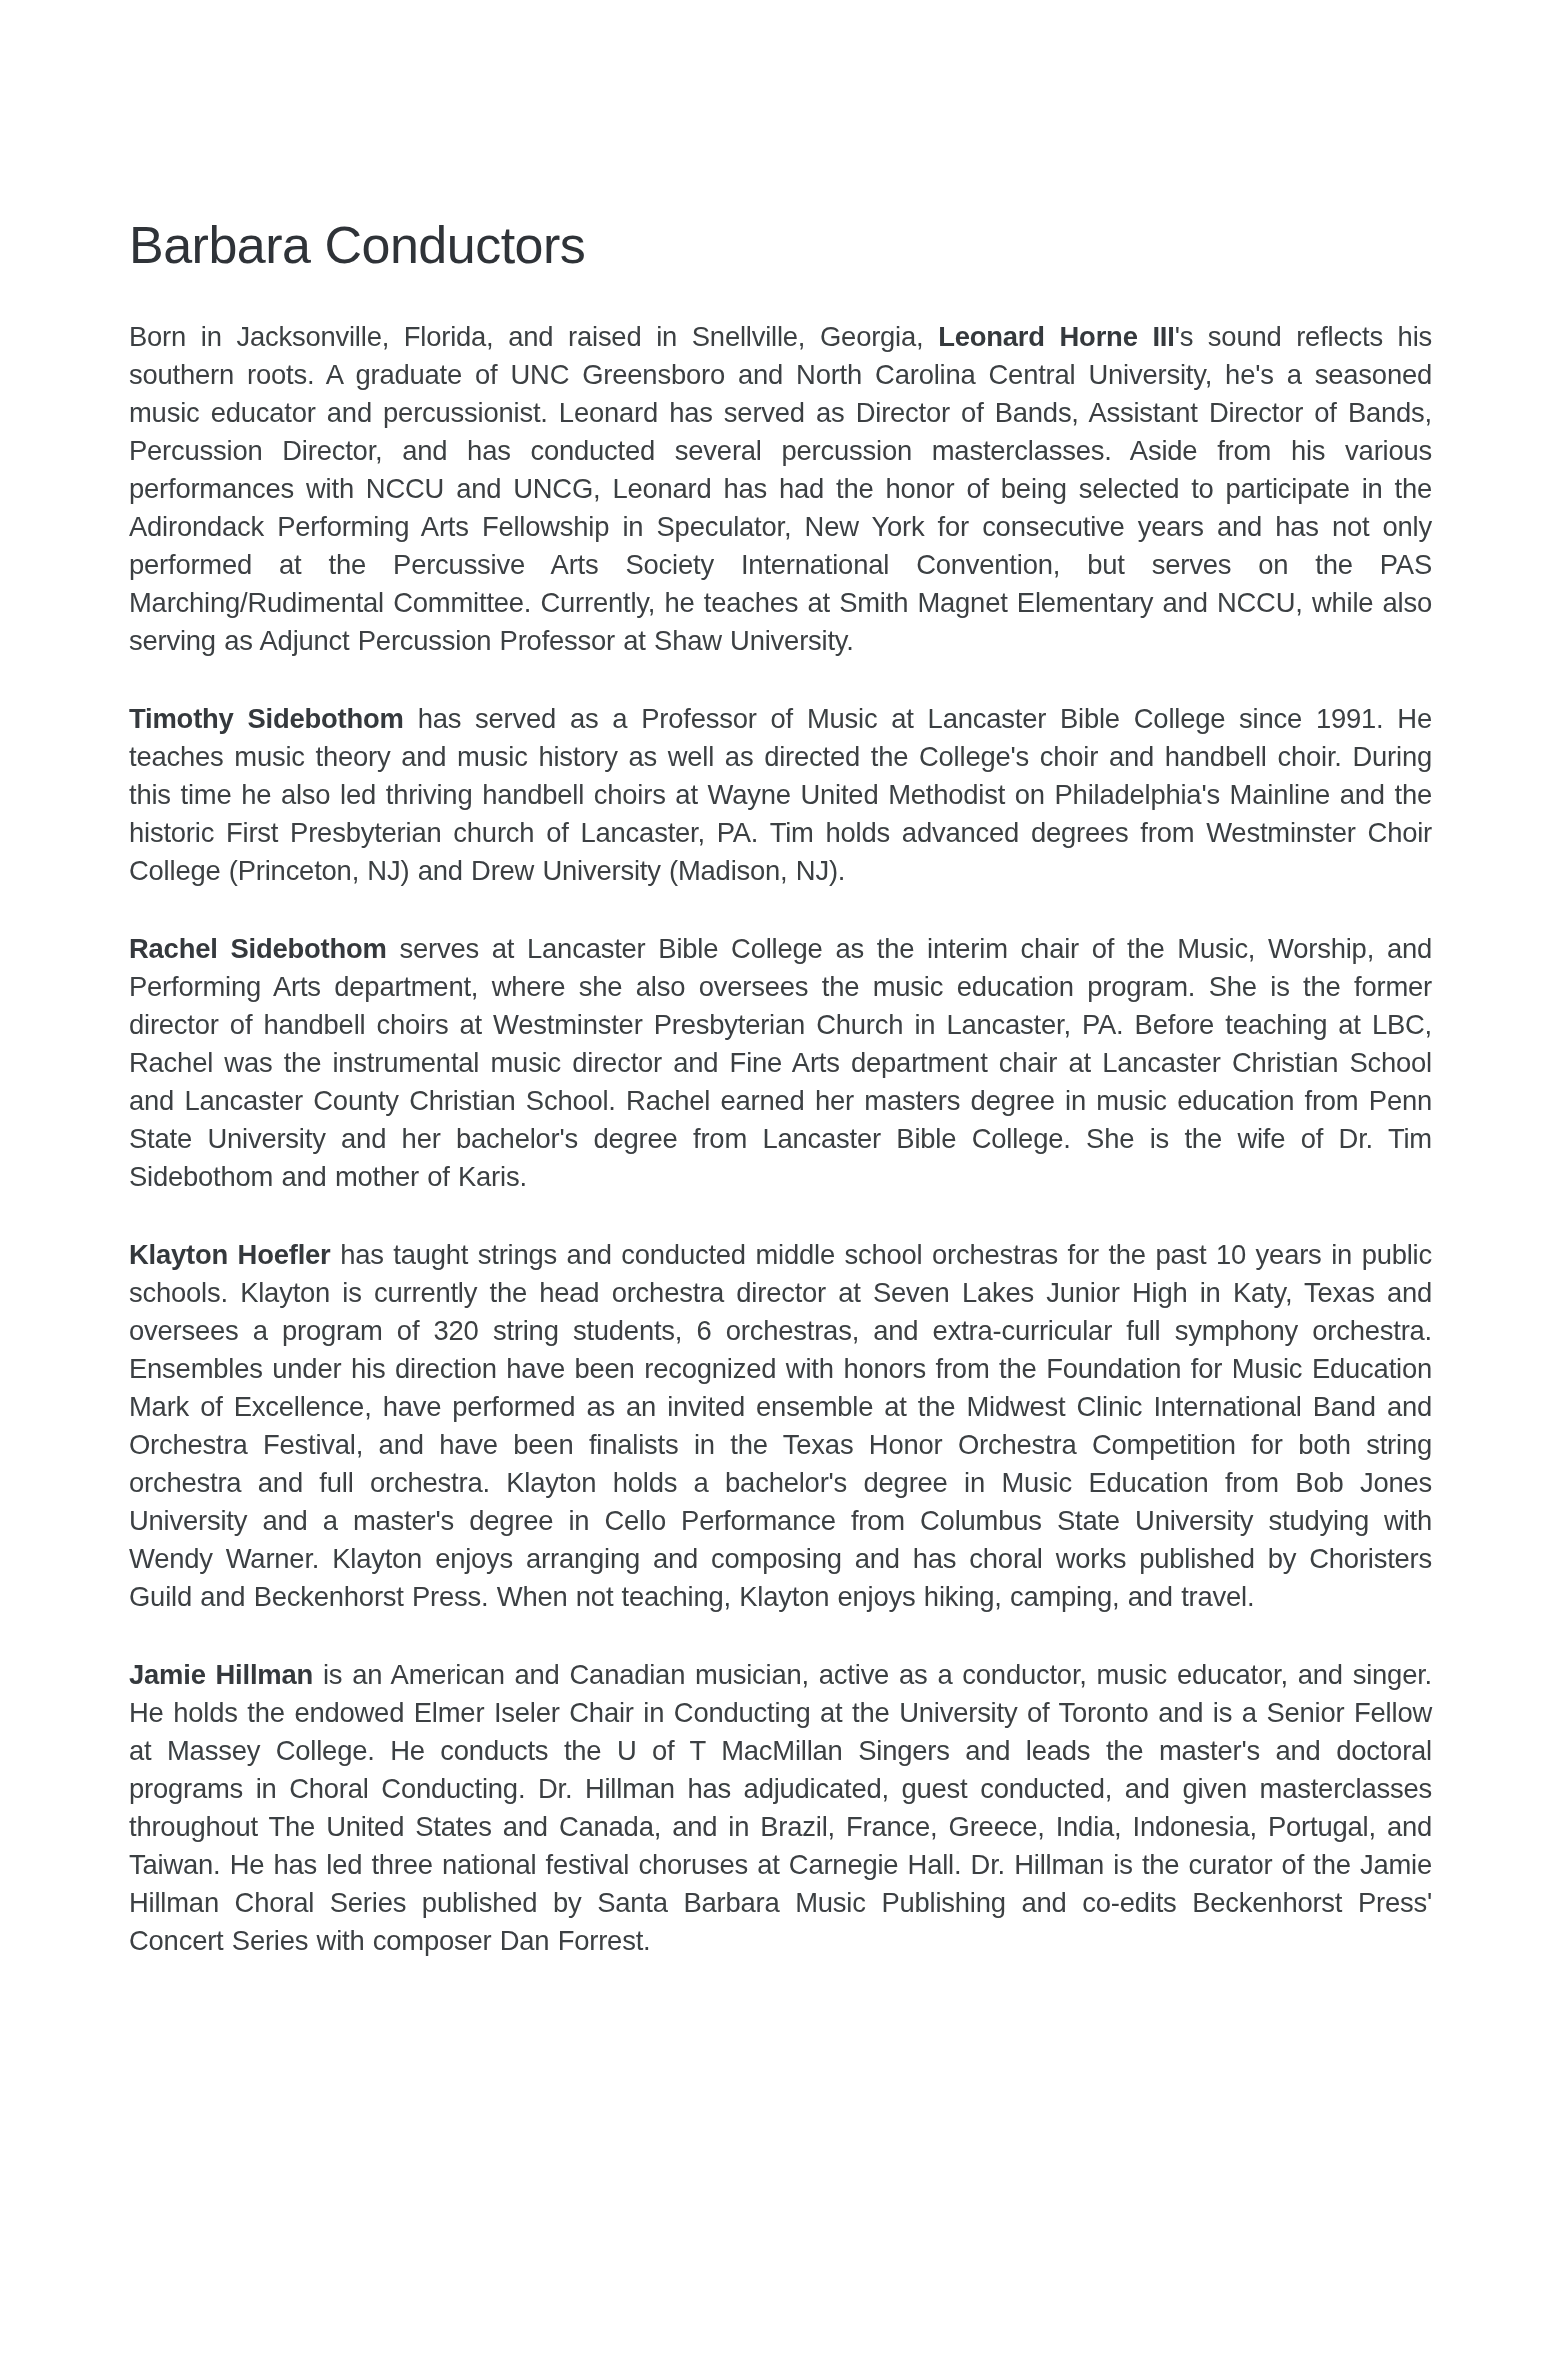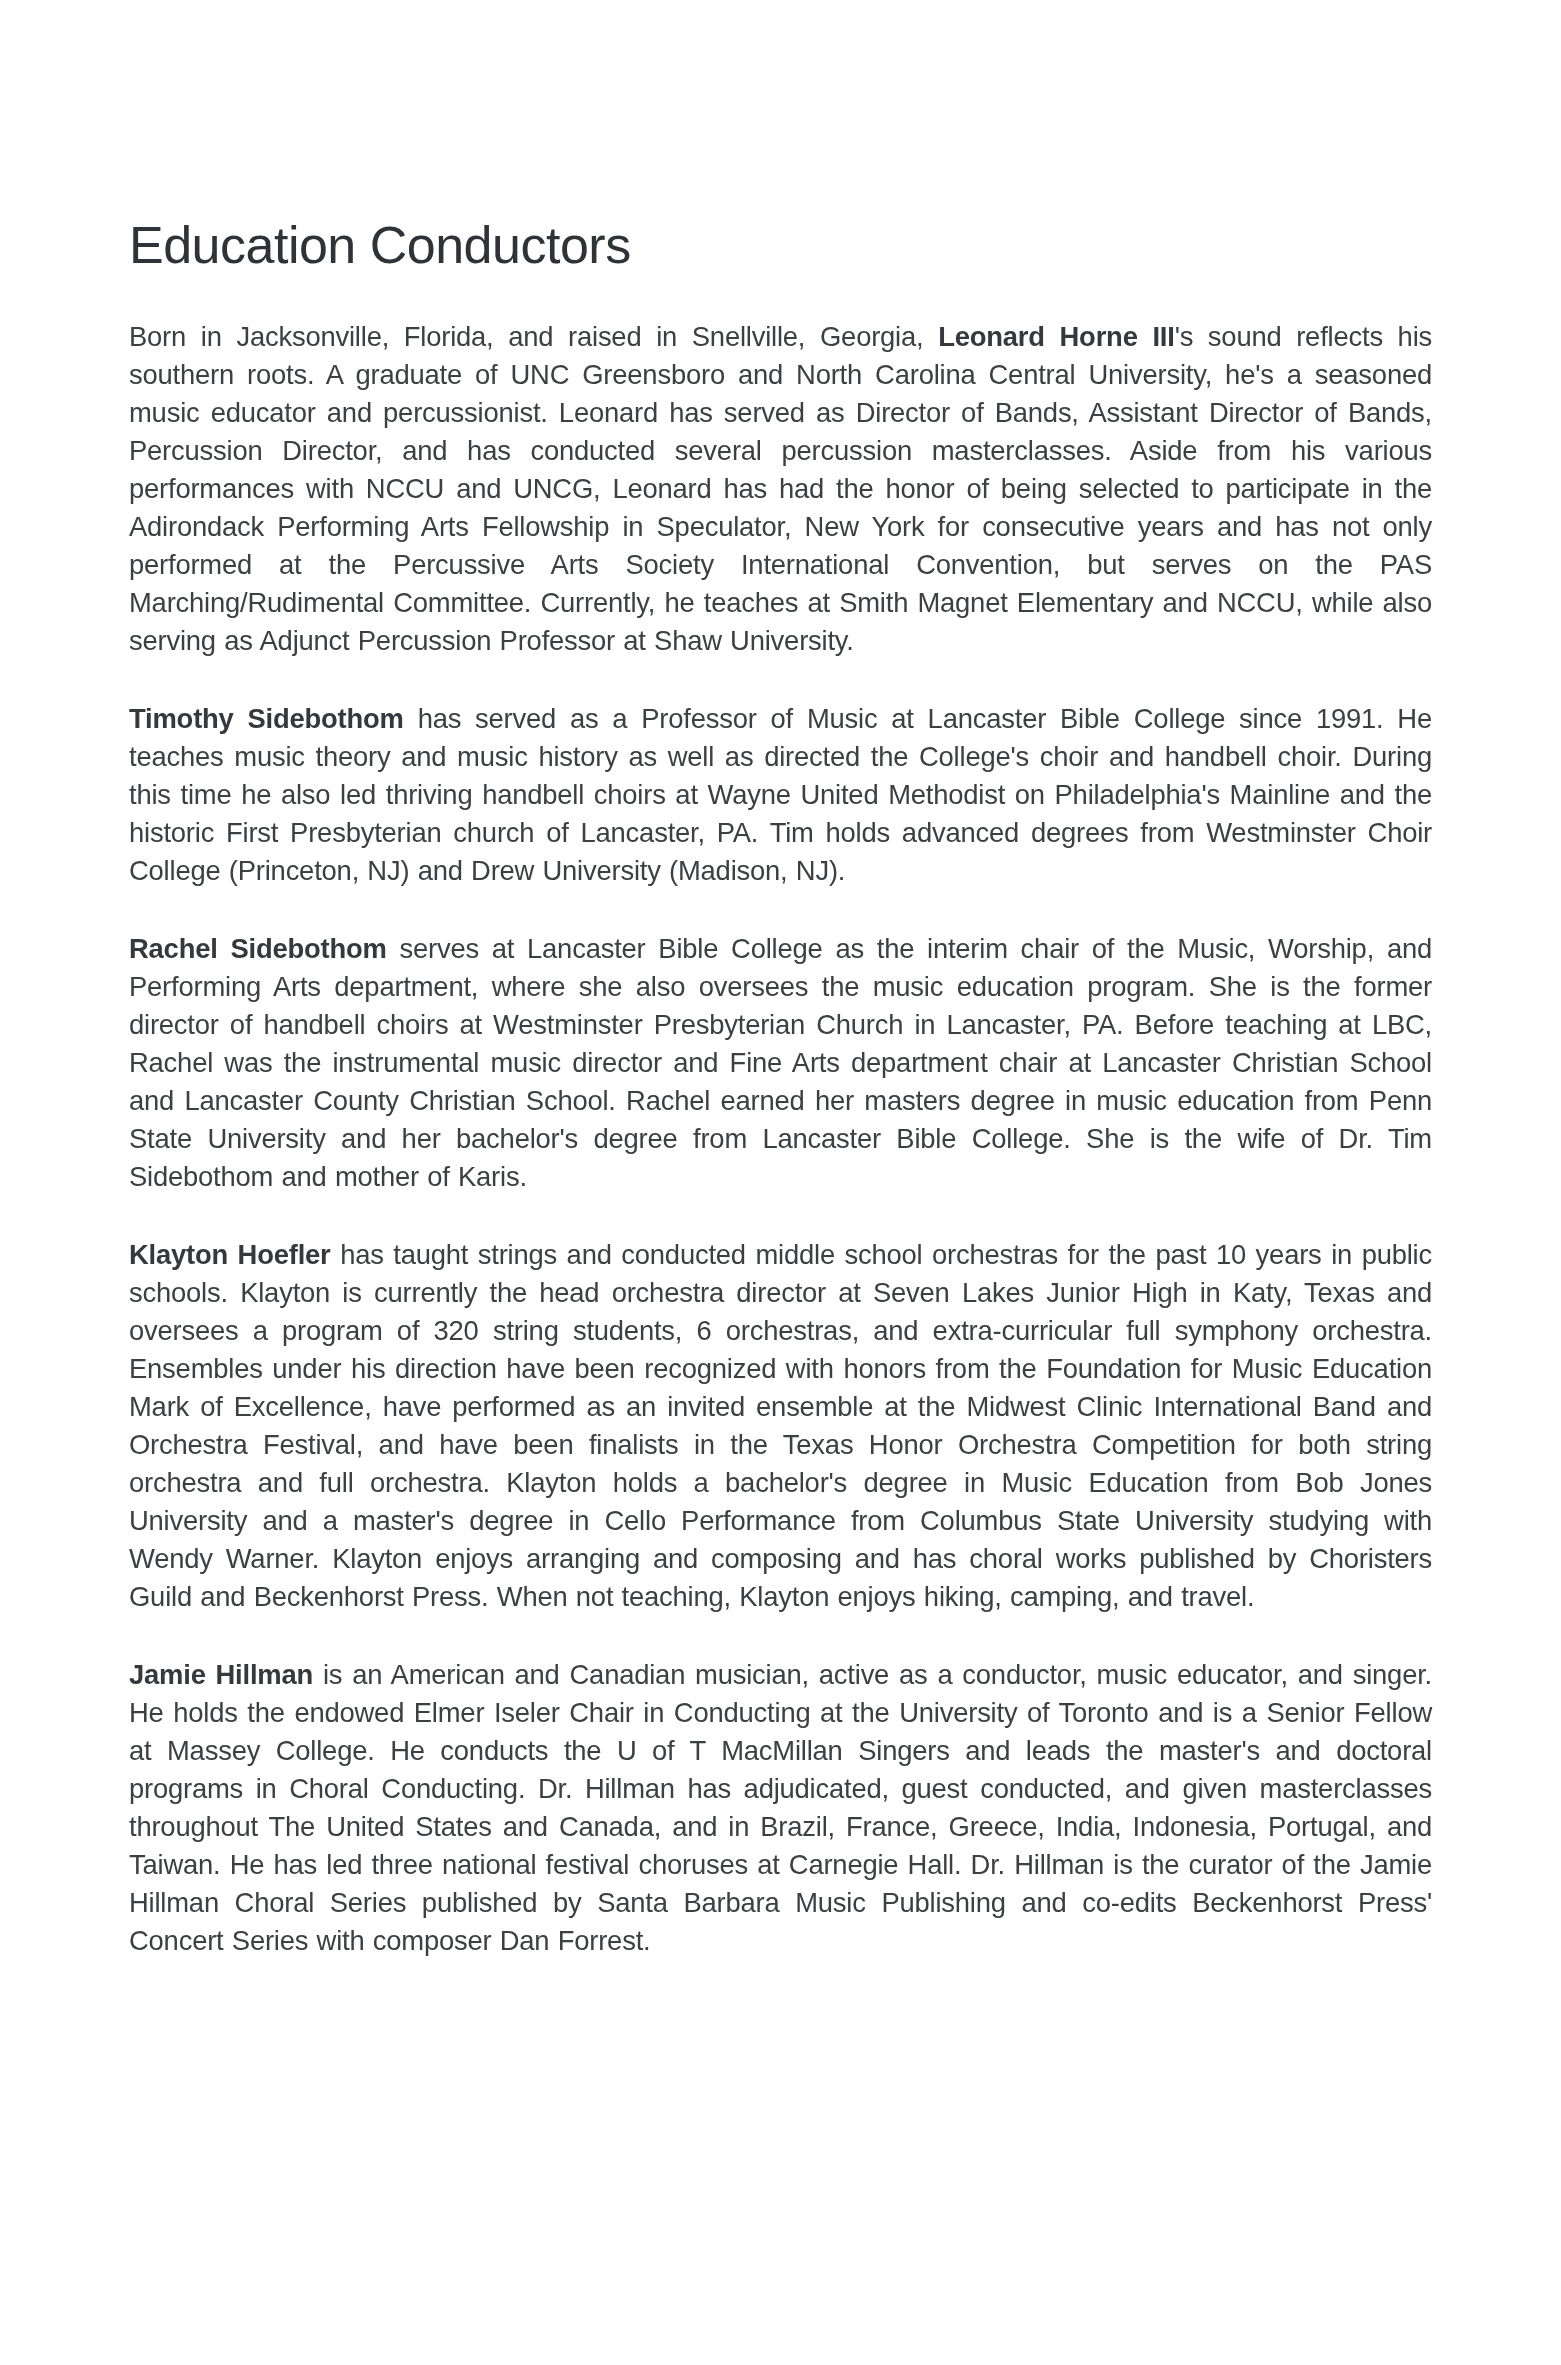--- a/index.html
+++ b/index.html
@@ -45,21 +45,21 @@
   }
   p.bio span.bold {
     font-weight: 700;
     color: #35393d;
   }
 </style>
 </head>
 <body>
 
 <div class="page">
-  <h1 class="doc-title">Education Conductors</h1>
+  <h1 class="doc-title">Barbara Conductors</h1>
   <div class="bio-list">
       <p class="bio"><span>Born in Jacksonville, Florida, and raised in Snellville, Georgia, </span><span class="bold">Leonard Horne III</span><span>'s sound reflects his southern roots. A graduate of UNC Greensboro and North Carolina Central University, he's a seasoned music educator and percussionist. Leonard has served as Director of Bands, Assistant Director of Bands, Percussion Director, and has conducted several percussion masterclasses. Aside from his various performances with NCCU and UNCG, Leonard has had the honor of being selected to participate in the Adirondack Performing Arts Fellowship in Speculator, New York for consecutive years and has not only performed at the Percussive Arts Society International Convention, but serves on the PAS Marching/Rudimental Committee. Currently, he teaches at Smith Magnet Elementary and NCCU, while also serving as Adjunct Percussion Professor at Shaw University.</span></p>
       <p class="bio"><span class="bold">Timothy Sidebothom</span><span> has served as a Professor of Music at Lancaster Bible College since 1991. He teaches music theory and music history as well as directed the College's choir and handbell choir.  During this time he also led thriving handbell choirs at Wayne United Methodist on Philadelphia's Mainline and the historic First Presbyterian church of Lancaster, PA. Tim holds advanced degrees from Westminster Choir College (Princeton, NJ) and Drew University (Madison, NJ).</span></p>
       <p class="bio"><span class="bold">Rachel Sidebothom</span><span> serves at Lancaster Bible College as the interim chair of the Music, Worship, and Performing Arts department, where she also oversees the music education program. She is the former director of handbell choirs at Westminster Presbyterian Church in Lancaster, PA.  Before teaching at LBC, Rachel was the instrumental music director and Fine Arts department chair at Lancaster Christian School and Lancaster County Christian School.  Rachel earned her masters degree in music education from Penn State University and her bachelor's degree from Lancaster Bible College. She is the wife of Dr. Tim Sidebothom and mother of Karis.</span></p>
       <p class="bio"><span class="bold">Klayton Hoefler</span><span> has taught strings and conducted middle school orchestras for the past 10 years in public schools. Klayton is currently the head orchestra director at Seven Lakes Junior High in Katy, Texas and oversees a program of 320 string students, 6 orchestras, and extra-curricular full symphony orchestra.  Ensembles under his direction have been recognized with honors from the Foundation for Music Education Mark of Excellence, have performed as an invited ensemble at the Midwest Clinic International Band and Orchestra Festival, and have been finalists in the Texas Honor Orchestra Competition for both string orchestra and full orchestra. Klayton holds a bachelor's degree in Music Education from Bob Jones University and a master's degree in Cello Performance from Columbus State University studying with Wendy Warner. Klayton enjoys arranging and composing and has choral works published by Choristers Guild and Beckenhorst Press. When not teaching, Klayton enjoys hiking, camping, and travel.</span></p>
       <p class="bio"><span class="bold">Jamie Hillman</span><span> is an American and Canadian musician, active as a conductor, music educator, and singer. He holds the endowed Elmer Iseler Chair in Conducting at the University of Toronto and is a Senior Fellow at Massey College. He conducts the U of T MacMillan Singers and leads the master's and doctoral programs in Choral Conducting. Dr. Hillman has adjudicated, guest conducted, and given masterclasses throughout The United States and Canada, and in Brazil, France, Greece, India, Indonesia, Portugal, and Taiwan. He has led three national festival choruses at Carnegie Hall. Dr. Hillman is the curator of the Jamie Hillman Choral Series published by Santa Barbara Music Publishing and co-edits Beckenhorst Press' Concert Series with composer Dan Forrest.</span></p>
     </div>
 </div>
 
 

